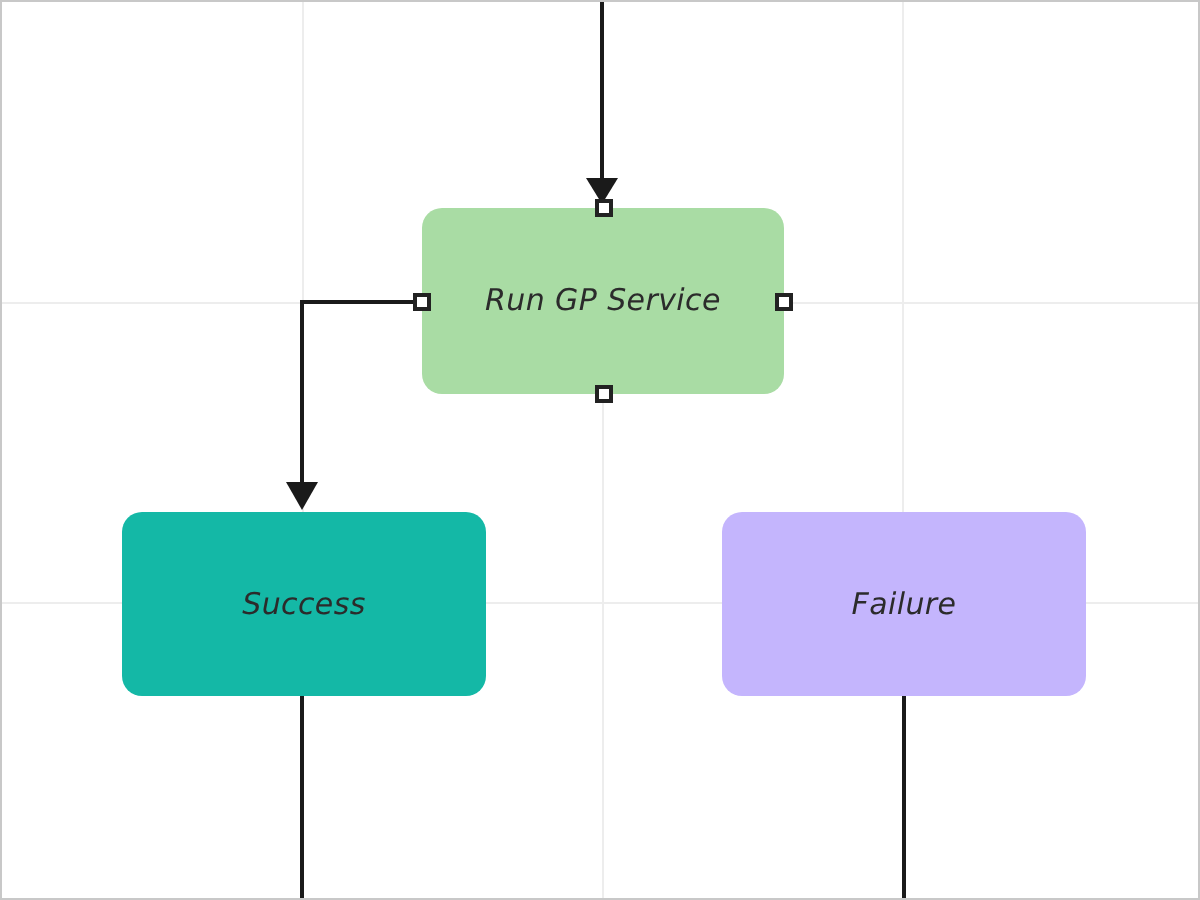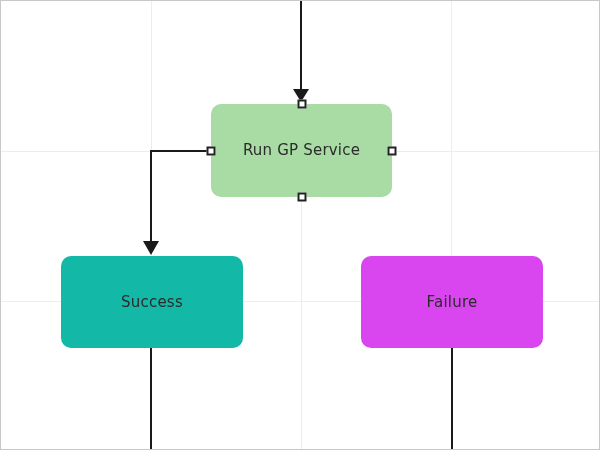--- a/index.html
+++ b/index.html
@@ -64,20 +64,21 @@
     align-items: center;
     justify-content: center;
     user-select: none;
   }
   .node-label {
     font-size: 15px;
     line-height: 1;
     color: #2b2b2b;
     letter-spacing: 0.2px;
     white-space: nowrap;
+    font-style: italic;
   }
 
   #node-run-gp-service {
     left: 210px;
     top: 103px;
     width: 181px;
     height: 93px;
     background: #a9dca4;
   }
   #node-success {
@@ -85,21 +86,21 @@
     top: 255px;
     width: 182px;
     height: 92px;
     background: #14b8a6;
   }
   #node-failure {
     left: 360px;
     top: 255px;
     width: 182px;
     height: 92px;
-    background: #d946ef;
+    background: #c4b5fd;
   }
 
   
   .port {
     position: absolute;
     width: 9px;
     height: 9px;
     background: #ffffff;
     border: 2px solid #222222;
     box-sizing: border-box;

